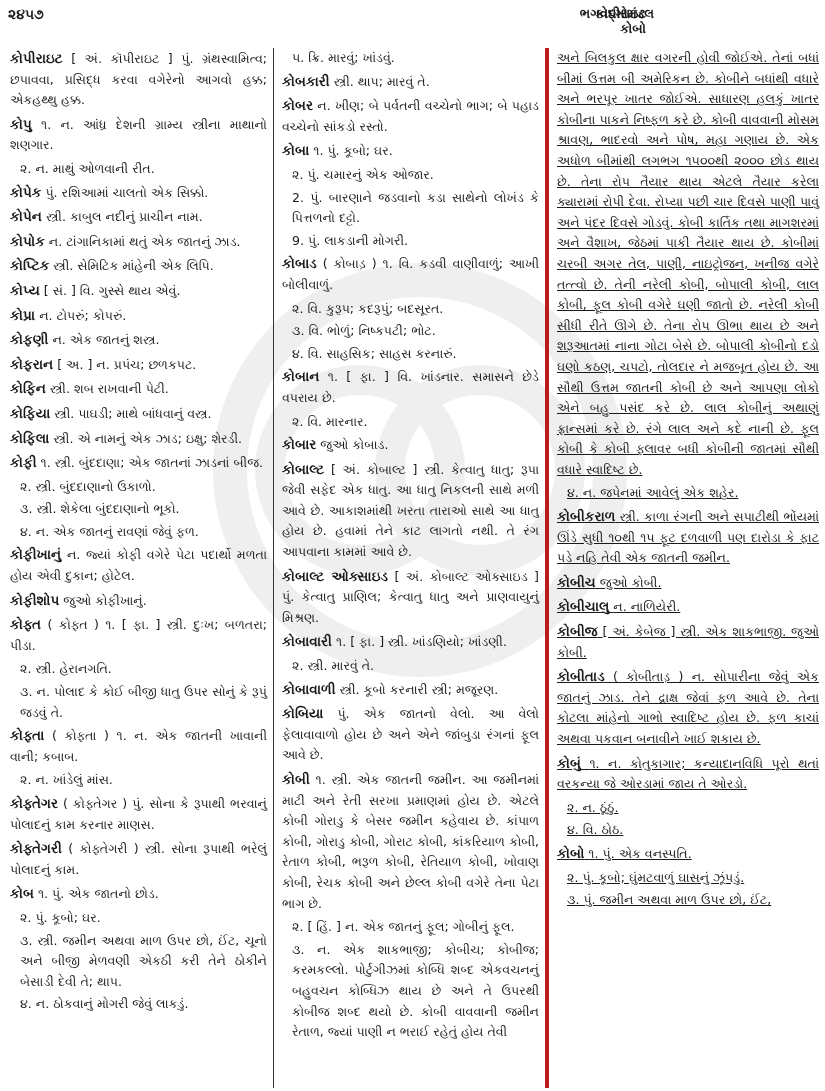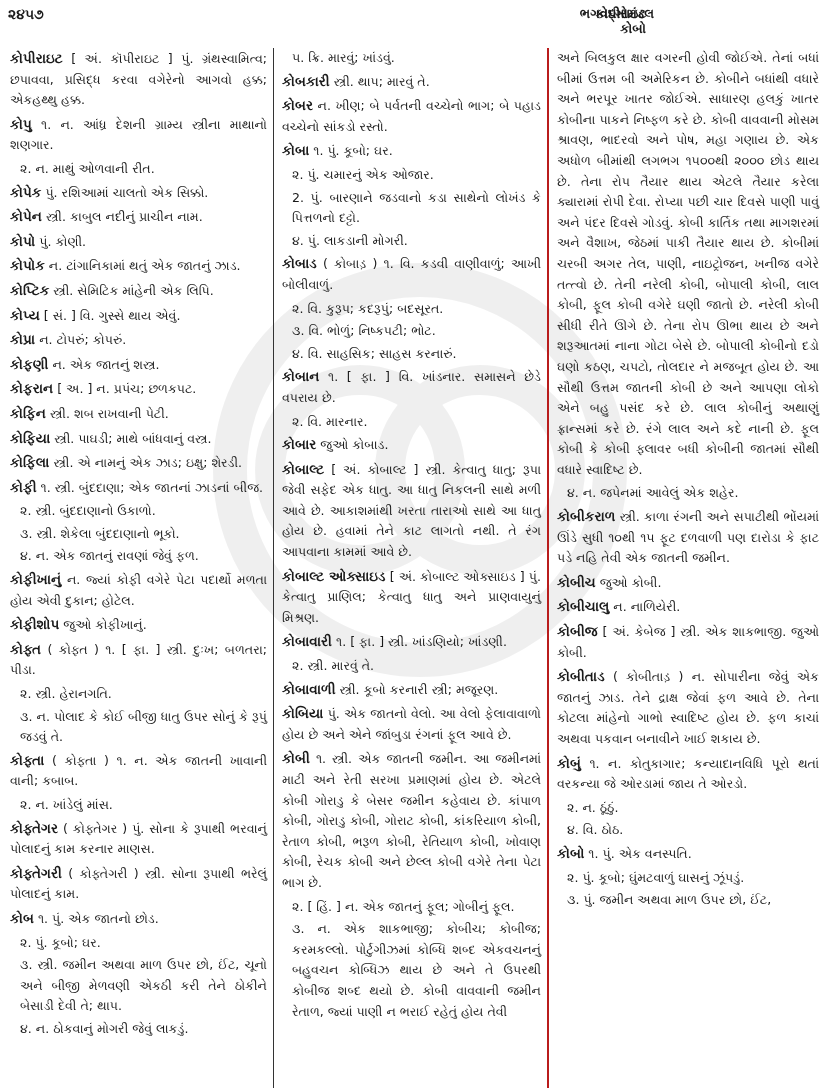--- a/index.html
+++ b/index.html
@@ -28,22 +28,22 @@
   }
   .columns {
     position: absolute; left: 0; top: 48px; width: 825px; height: 1040px;
     display: flex;
   }
   .column {
     box-sizing: border-box; height: 100%; overflow: hidden;
     font-size: 12.6px; line-height: 20.6px; padding: 0 6px;
   }
   .col-1 { width: 274px; padding-left: 10px; border-right: 1px solid #333; }
-  .col-2 { width: 275px; padding-left: 8px; border-right: 2px solid #b91c1c; }
-  .col-3 { width: 276px; padding-left: 8px; }
+  .col-2 { width: 275px; padding-left: 8px; border-right: 4px solid #b91c1c; }
+  .col-3 { width: 276px; padding-left: 8px; text-decoration: underline; }
   .entry { margin: 0 0 3px 0; text-align: justify; }
   .entry .hw { font-weight: bold; font-size: 13.6px; }
   .entry .body { padding-left: 0; }
   .entry.cont { text-indent: 0; }
   .sense { margin: 0 0 2px 10px; text-align: justify; }
 </style>
 </head>
 <body>
 
 <svg class="watermark" viewBox="0 0 420 420">
@@ -61,21 +61,20 @@
   </div>
 </header>
 
 <main class="columns">
   <section class="column col-1">
       <p class="entry"><span class="hw">કોપીરાઇટ</span> <span class="body">[ અં. કૉપીરાઇટ ] પું. ગ્રંથસ્વામિત્વ; છપાવવા, પ્રસિદ્ધ કરવા વગેરેનો આગવો હક્ક; એકહથ્થુ હક્ક.</span></p>
       <p class="entry"><span class="hw">કોપુ</span> <span class="body">૧. ન. આંધ્ર દેશની ગ્રામ્ય સ્ત્રીના માથાનો શણગાર.</span></p>
       <p class="sense">૨. ન. માથું ઓળવાની રીત.</p>
       <p class="entry"><span class="hw">કોપેક</span> <span class="body">પું. રશિઆમાં ચાલતો એક સિક્કો.</span></p>
       <p class="entry"><span class="hw">કોપેન</span> <span class="body">સ્ત્રી. કાબુલ નદીનું પ્રાચીન નામ.</span></p>
-      <p class="entry"><span class="hw">કોપો</span> <span class="body">પું. કોણી.</span></p>
       <p class="entry"><span class="hw">કોપોક</span> <span class="body">ન. ટાંગાનિકામાં થતું એક જાતનું ઝાડ.</span></p>
       <p class="entry"><span class="hw">કોપ્ટિક</span> <span class="body">સ્ત્રી. સેમિટિક માંહેની એક લિપિ.</span></p>
       <p class="entry"><span class="hw">કોપ્ય</span> <span class="body">[ સં. ] વિ. ગુસ્સે થાય એવું.</span></p>
       <p class="entry"><span class="hw">કોપ્રા</span> <span class="body">ન. ટોપરું; કોપરું.</span></p>
       <p class="entry"><span class="hw">કોફણી</span> <span class="body">ન. એક જાતનું શસ્ત્ર.</span></p>
       <p class="entry"><span class="hw">કોફરાન</span> <span class="body">[ અ. ] ન. પ્રપંચ; છળકપટ.</span></p>
       <p class="entry"><span class="hw">કોફિન</span> <span class="body">સ્ત્રી. શબ રાખવાની પેટી.</span></p>
       <p class="entry"><span class="hw">કોફિયા</span> <span class="body">સ્ત્રી. પાઘડી; માથે બાંધવાનું વસ્ત્ર.</span></p>
       <p class="entry"><span class="hw">કોફિલા</span> <span class="body">સ્ત્રી. એ નામનું એક ઝાડ; ઇક્ષુ; શેરડી.</span></p>
       <p class="entry"><span class="hw">કોફી</span> <span class="body">૧. સ્ત્રી. બુંદદાણા; એક જાતનાં ઝાડનાં બીજ.</span></p>
@@ -96,21 +95,21 @@
       <p class="sense">૩. સ્ત્રી. જમીન અથવા માળ ઉપર છો, ઈંટ, ચૂનો અને બીજી મેળવણી એકઠી કરી તેને ઠોકીને બેસાડી દેવી તે; થાપ.</p>
       <p class="sense">૪. ન. ઠોકવાનું મોગરી જેવું લાકડું.</p>
     </section>
   <section class="column col-2">
       <p class="sense">૫. ક્રિ. મારવું; ખાંડવું.</p>
       <p class="entry"><span class="hw">કોબકારી</span> <span class="body">સ્ત્રી. થાપ; મારવું તે.</span></p>
       <p class="entry"><span class="hw">કોબર</span> <span class="body">ન. ખીણ; બે પર્વતની વચ્ચેનો ભાગ; બે પહાડ વચ્ચેનો સાંકડો રસ્તો.</span></p>
       <p class="entry"><span class="hw">કોબા</span> <span class="body">૧. પું. કૂબો; ઘર.</span></p>
       <p class="sense">૨. પું. ચમારનું એક ઓજાર.</p>
       <p class="sense">2. પું. બારણાને જડવાનો કડા સાથેનો લોખંડ કે પિત્તળનો દટ્ટો.</p>
-      <p class="sense">૪. પું. લાકડાની મોગરી.</p>
+      <p class="sense">9. પું. લાકડાની મોગરી.</p>
       <p class="entry"><span class="hw">કોબાડ</span> <span class="body">( કોબાડ઼ ) ૧. વિ. કડવી વાણીવાળું; આખી બોલીવાળું.</span></p>
       <p class="sense">૨. વિ. કુરૂપ; કદરૂપું; બદસૂરત.</p>
       <p class="sense">૩. વિ. ભોળું; નિષ્કપટી; ભોટ.</p>
       <p class="sense">૪. વિ. સાહસિક; સાહસ કરનારું.</p>
       <p class="entry"><span class="hw">કોબાન</span> <span class="body">૧. [ ફા. ] વિ. ખાંડનાર. સમાસને છેડે વપરાય છે.</span></p>
       <p class="sense">૨. વિ. મારનાર.</p>
       <p class="entry"><span class="hw">કોબાર</span> <span class="body">જુઓ કોબાડ.</span></p>
       <p class="entry"><span class="hw">કોબાલ્ટ</span> <span class="body">[ અં. કોબાલ્ટ ] સ્ત્રી. કેત્વાતુ ધાતુ; રૂપા જેવી સફેદ એક ધાતુ. આ ધાતુ નિકલની સાથે મળી આવે છે. આકાશમાંથી ખરતા તારાઓ સાથે આ ધાતુ હોય છે. હવામાં તેને કાટ લાગતો નથી. તે રંગ આપવાના કામમાં આવે છે.</span></p>
       <p class="entry"><span class="hw">કોબાલ્ટ ઓક્સાઇડ</span> <span class="body">[ અં. કોબાલ્ટ ઓક્સાઇડ ] પું. કેત્વાતુ પ્રાણિલ; કેત્વાતુ ધાતુ અને પ્રાણવાયુનું મિશ્રણ.</span></p>
       <p class="entry"><span class="hw">કોબાવારી</span> <span class="body">૧. [ ફા. ] સ્ત્રી. ખાંડણિયો; ખાંડણી.</span></p>

